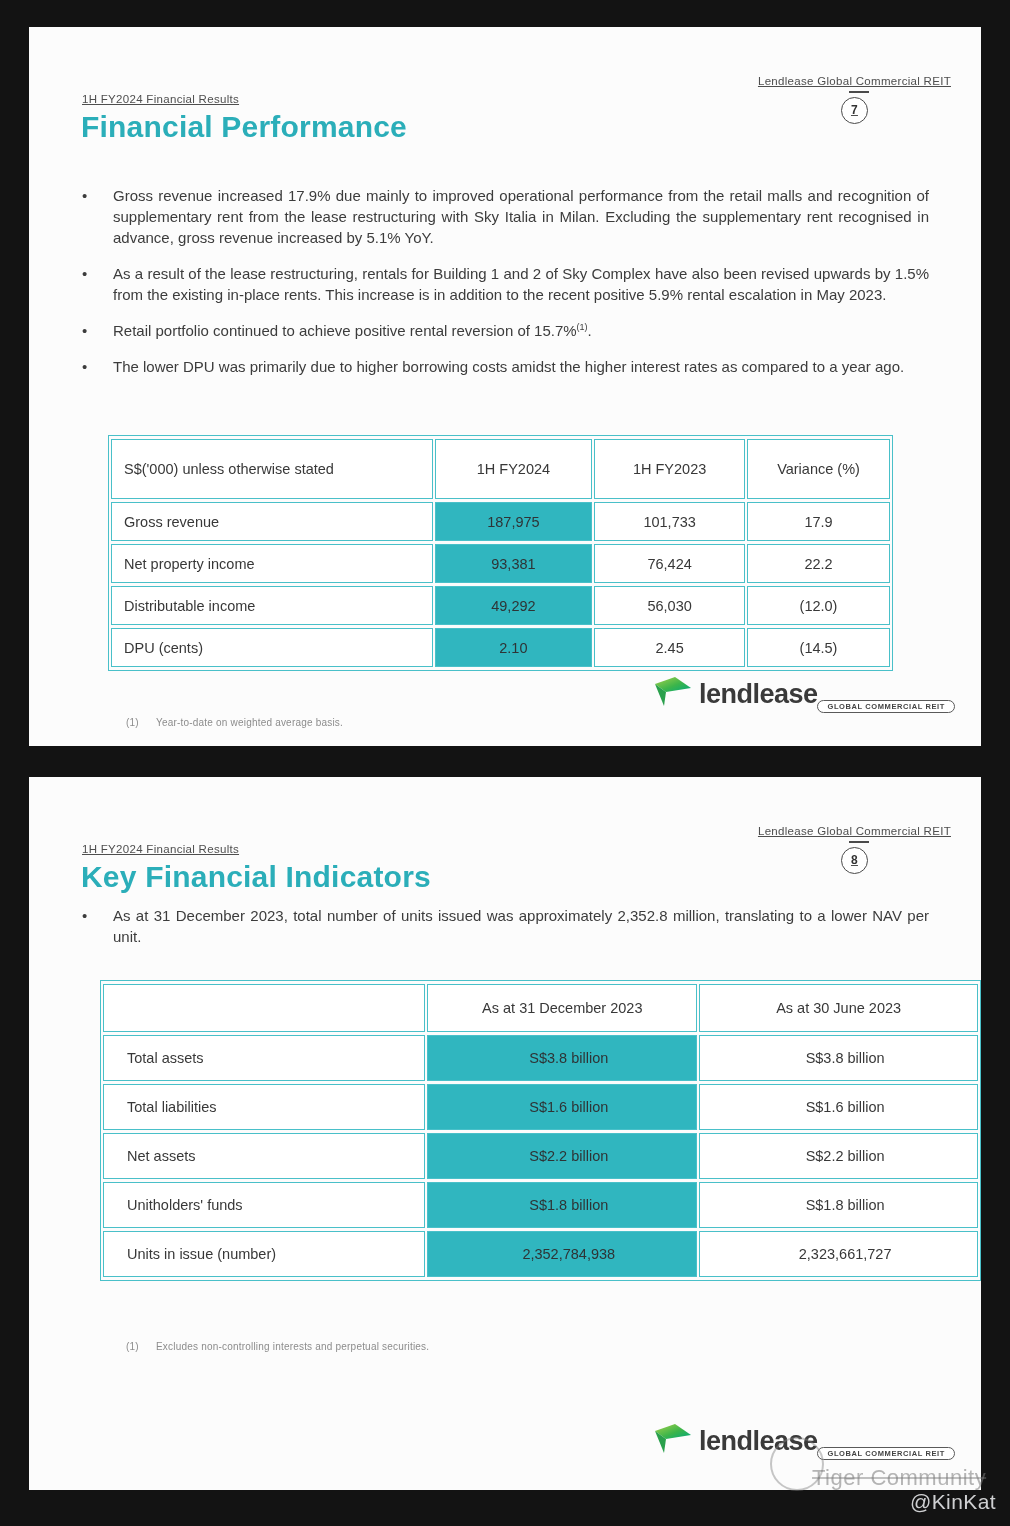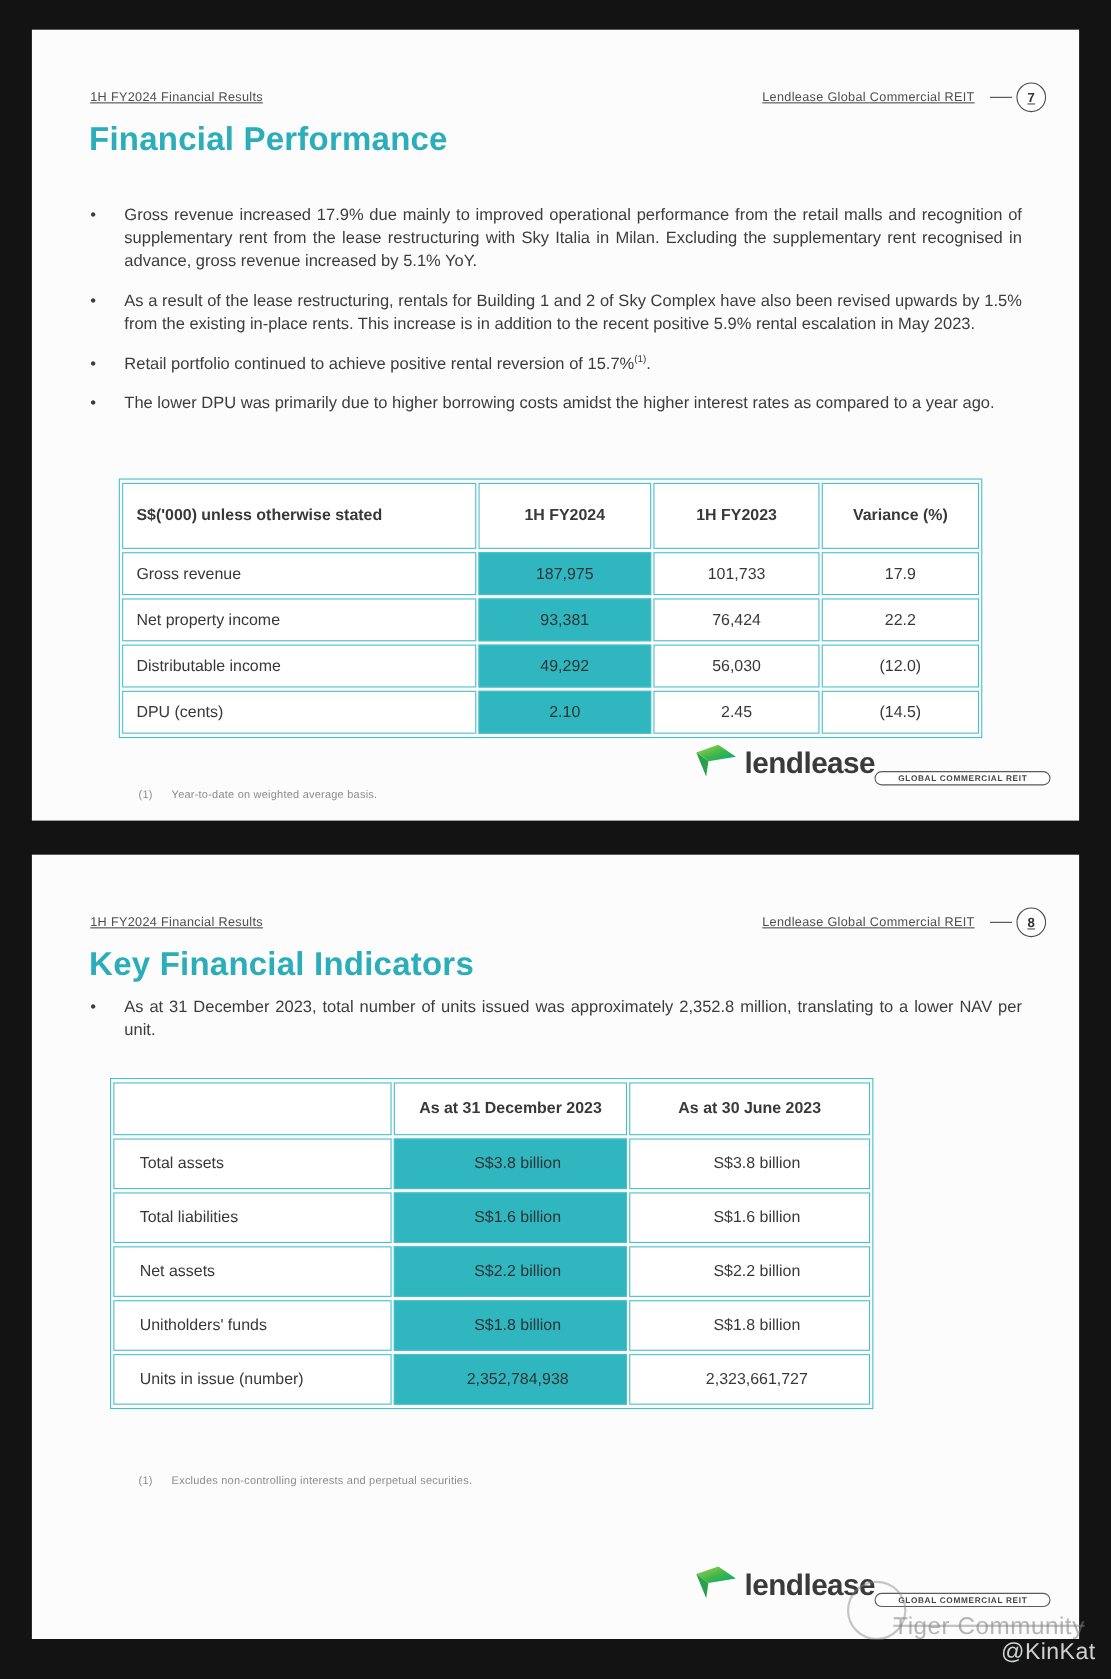--- a/index.html
+++ b/index.html
@@ -14,21 +14,21 @@
     overflow:hidden;
   }
   #slide1{top:27px;height:719px;}
   #slide2{top:777px;height:713px;}
 
   .slide-header{
     position:absolute;left:53px;right:30px;top:48px;
     display:flex;justify-content:space-between;align-items:center;
     font-size:11.5px;color:#4e4e4e;letter-spacing:.3px;text-decoration:underline;
   }
-  .hdr-right{display:flex;align-items:center;gap:4px;}
+  .hdr-right{display:flex;align-items:center;gap:4px;flex-direction:column;}
   .hdr-dash{display:inline-block;width:20px;height:1.5px;background:#4a4a4a;margin-left:10px;}
   .page-circle{
     display:inline-flex;align-items:center;justify-content:center;
     width:25px;height:25px;border:1.5px solid #4a4a4a;border-radius:50%;
     font-size:12px;color:#333;background:#fff;font-weight:bold;
   }
   .slide-title{
     position:absolute;left:52px;top:83px;
     font-size:30px;font-weight:bold;color:#2BAEB9;letter-spacing:.2px;
   }
@@ -40,26 +40,26 @@
     font-size:15px;line-height:21px;color:#3c3c3c;text-align:justify;
   }
   .bullet .dot{position:absolute;left:0;top:0;text-align:left;}
   sup{font-size:9px;vertical-align:super;line-height:0;}
 
   table.datatable{
     position:absolute;border:1px solid #49C0C9;border-spacing:2px 3px;
     table-layout:fixed;background:#fcfcfc;
   }
   #slide1 table.datatable{left:79px;top:408px;width:785px;}
-  #slide2 table.datatable{left:71px;top:203px;width:694px;}
+  #slide2 table.datatable{left:71px;top:203px;width:881px;}
   .datatable th,.datatable td{
     border:1px solid #49C0C9;font-size:14.5px;color:#383838;
     padding:4px 10px;background:#fff;
   }
-  .datatable th{font-weight:bold;text-align:center;}
+  .datatable th{font-weight:normal;text-align:center;}
   .datatable th.lbl{text-align:left;padding-left:12px;}
   .datatable td.lbl{text-align:left;padding-left:12px;}
   .datatable td{text-align:center;}
   #slide1 .datatable th{height:50px;}
   #slide1 .datatable td{height:29px;}
   #slide2 .datatable th{height:38px;}
   #slide2 .datatable td{height:36px;padding-left:23px;}
   td.hl{background:#30B6BF;color:#2e3436;}
 
   .footnote{
@@ -68,21 +68,21 @@
   #slide1 .footnote{top:666px;}
   #slide2 .footnote{top:540px;}
   .footnote .marker{display:inline-block;width:30px;}
 
   .logo{position:absolute;right:26px;display:flex;flex-direction:row;align-items:flex-end;}
   #slide1 .logo{top:648px;}
   #slide2 .logo{top:645px;}
   .logo-row{display:flex;align-items:center;gap:6px;}
   .logo-text{font-size:27px;font-weight:bold;color:#3a3a3a;letter-spacing:-.5px;}
   .logo-badge{
-    border:1px solid #5a5a5a;border-radius:9px;padding:1px 20px;margin-top:2px;
+    border:1px solid #5a5a5a;border-radius:9px;padding:1px 9px;margin-top:2px;
     font-size:7.5px;font-weight:bold;color:#444;letter-spacing:.6px;background:#fff;
   }
 
   .tiger-wm{
     position:absolute;left:770px;top:1437px;z-index:5;display:flex;align-items:center;
     pointer-events:none;
   }
   .tiger-circle{
     width:50px;height:50px;border:2.5px solid rgba(130,130,130,.45);border-radius:50%;
     flex:0 0 auto;margin-right:6px;

